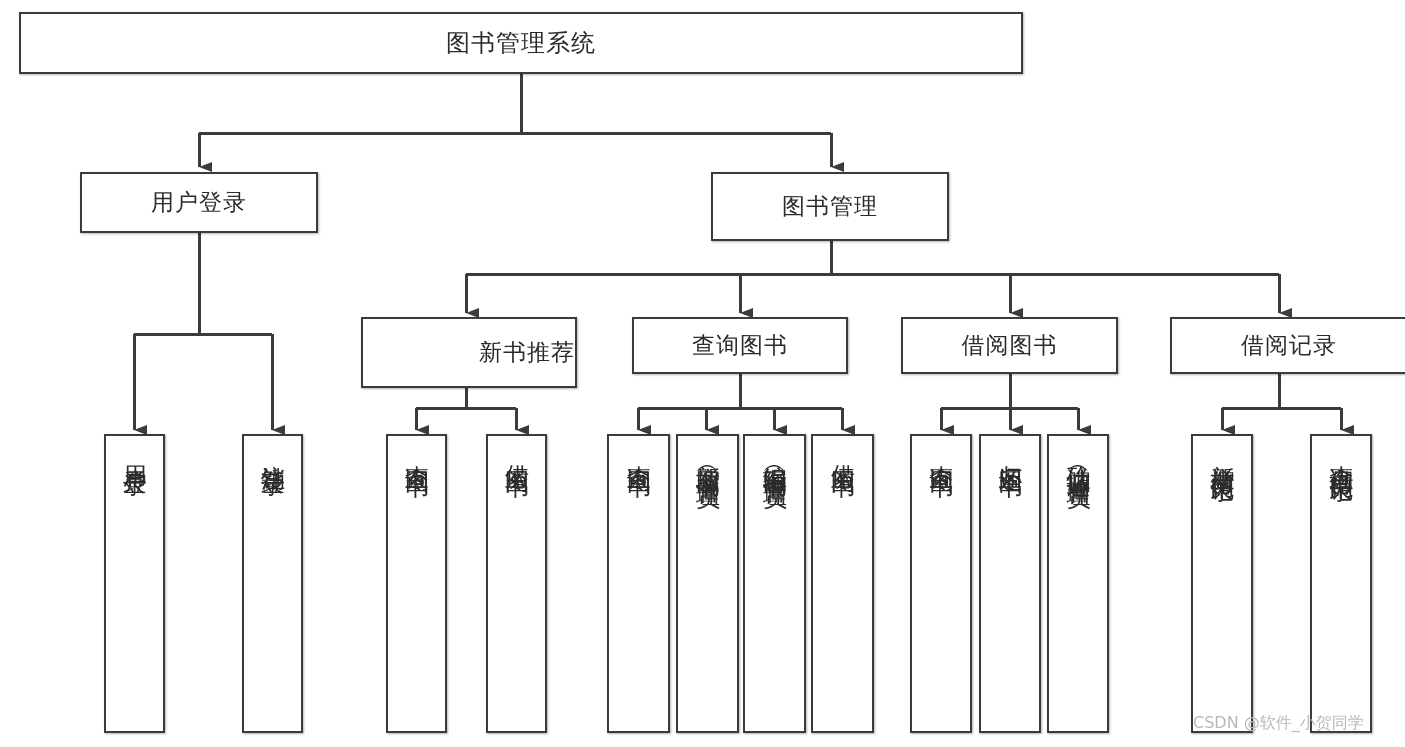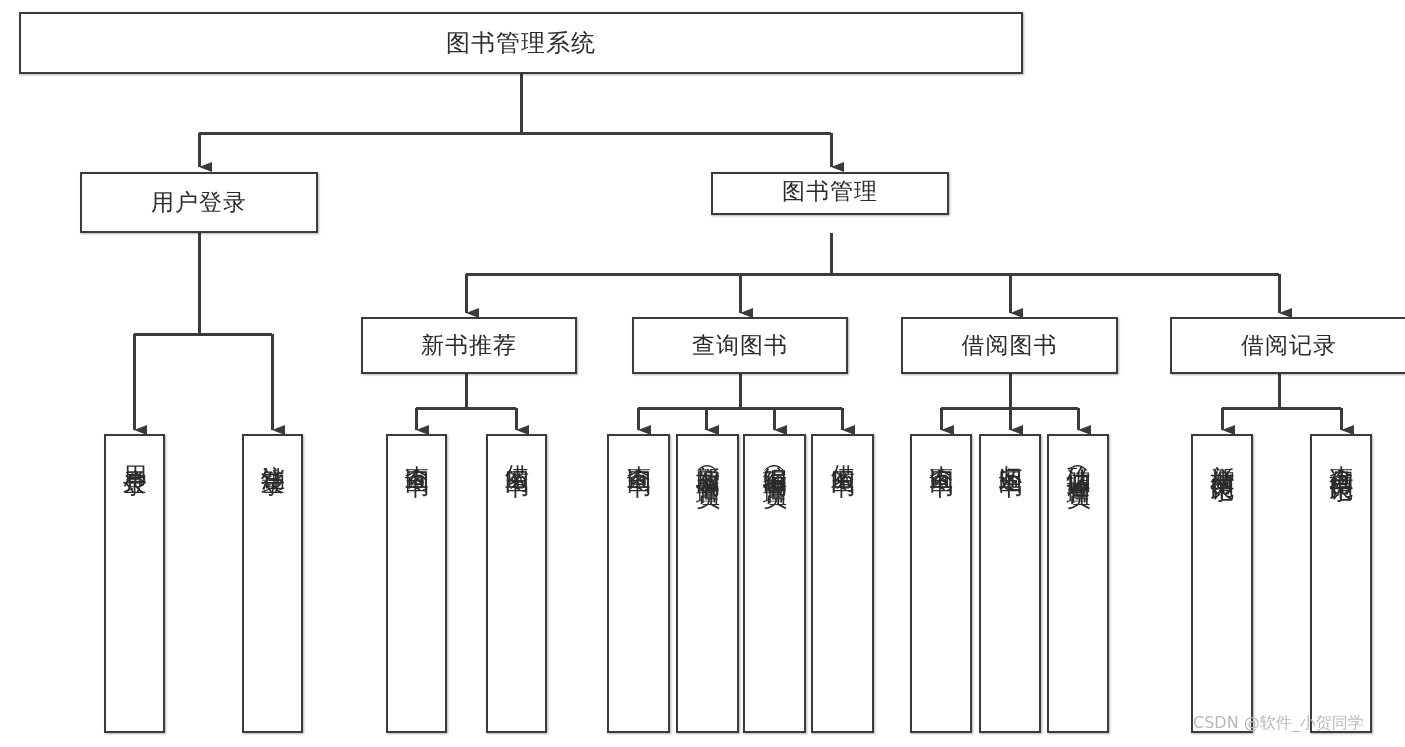--- a/index.html
+++ b/index.html
@@ -128,25 +128,25 @@
     </g>
   </svg>
 
   <div class="node horiz root" style="left:19px; top:12px; width:1004px; height:62px;">
     <span class="node-label">图书管理系统</span>
   </div>
 
   <div class="node horiz" style="left:80px; top:172px; width:238px; height:61px;">
     <span class="node-label">用户登录</span>
   </div>
-  <div class="node horiz" style="left:711px; top:172px; width:238px; height:43px;font-family:Liberation Mono, monospace;">
+  <div class="node horiz" style="left:711px; top:172px; width:238px; height:69px;">
     <span class="node-label">图书管理</span>
   </div>
 
-  <div class="node horiz" style="left:361px; top:317px; width:216px; height:57px;">
+  <div class="node horiz" style="left:361px; top:317px; width:216px; height:71px;justify-content:flex-end;">
     <span class="node-label">新书推荐</span>
   </div>
   <div class="node horiz" style="left:632px; top:317px; width:216px; height:57px;">
     <span class="node-label">查询图书</span>
   </div>
   <div class="node horiz" style="left:901px; top:317px; width:217px; height:57px;">
     <span class="node-label">借阅图书</span>
   </div>
   <div class="node horiz" style="left:1170px; top:317px; width:238px; height:57px;">
     <span class="node-label">借阅记录</span>

